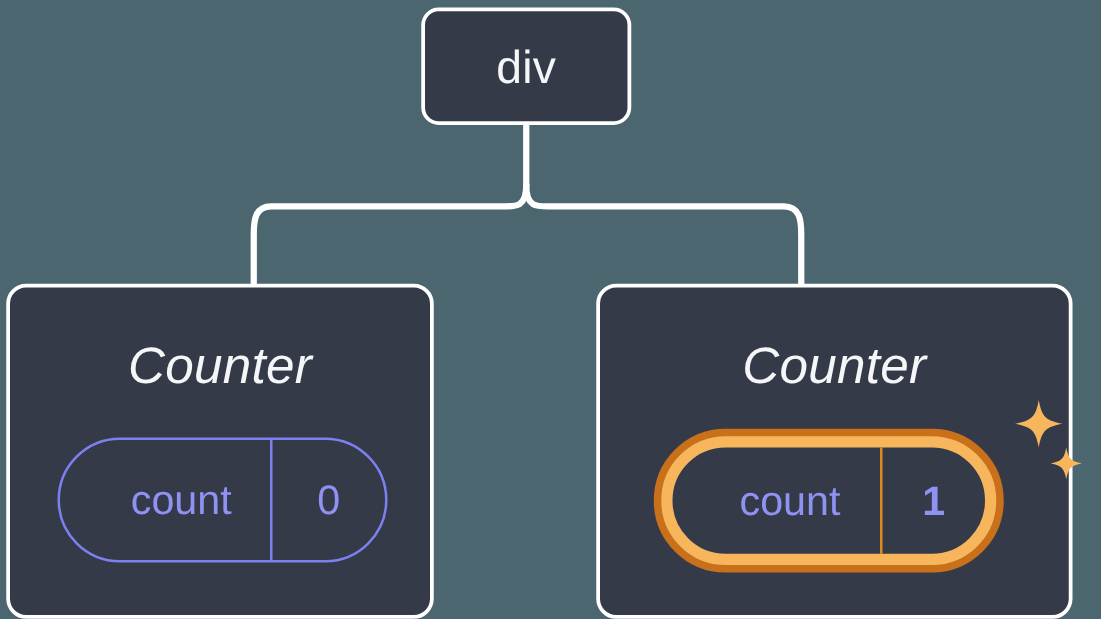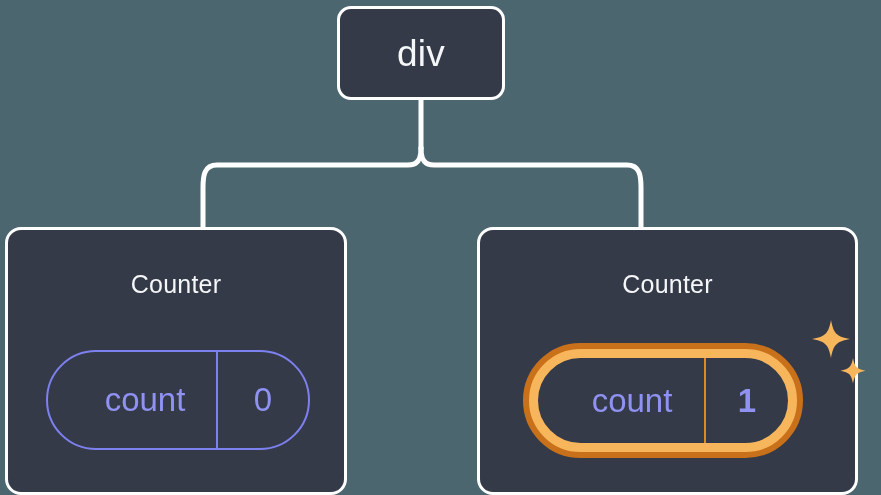--- a/index.html
+++ b/index.html
@@ -71,23 +71,24 @@
     width: 381px;
     height: 268px;
   }
   .card-title {
     position: absolute;
     left: 0;
     right: 0;
     top: 42px;
     text-align: center;
     color: #f4f6f8;
-    font-size: 25px;
+    font-size: 41px;
     line-height: 1;
     letter-spacing: 0.2px;
+    font-style: italic;
   }
 
   
   .pill {
     position: absolute;
     box-sizing: border-box;
     display: flex;
     align-items: stretch;
   }
   .pill-plain {

